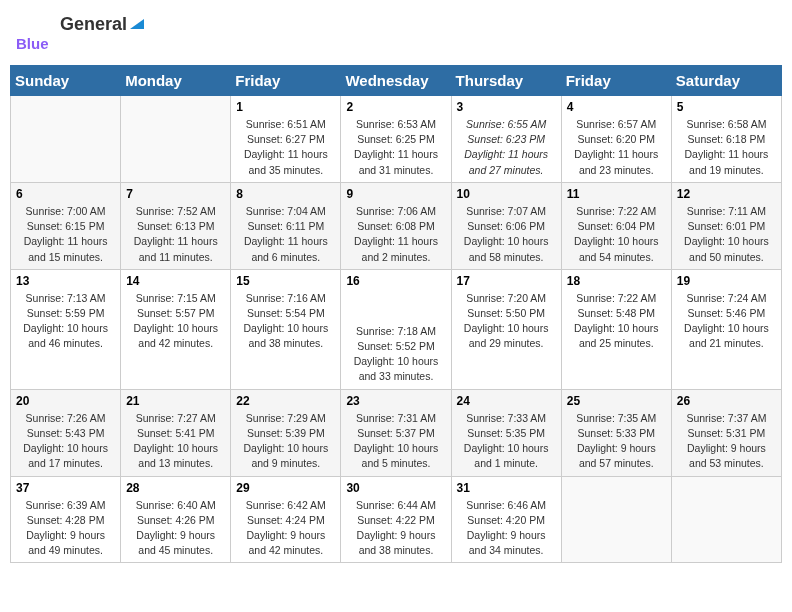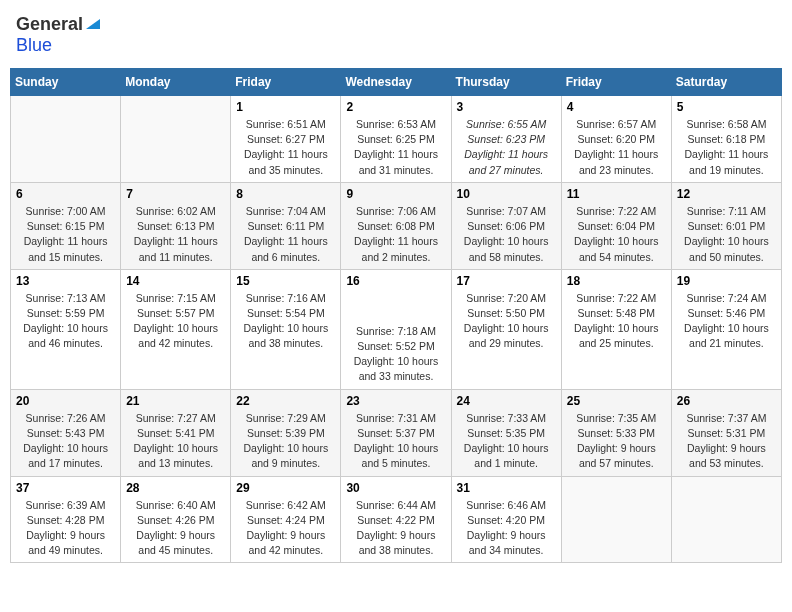--- a/index.html
+++ b/index.html
@@ -18,20 +18,21 @@
       padding: 4px 6px;
     }
     .logo {
       display: flex;
       flex-direction: column;
       align-items: flex-start;
     }
     .logo-line {
       display: flex;
       align-items: center;
+      margin-left: 44px;
     }
     .title-block {
       text-align: right;
     }
     .month-title {
       font-size: 32px;
       font-weight: bold;
       color: #333;
       line-height: 1.1;
     }
@@ -42,21 +43,21 @@
     .calendar {
       width: 100%;
       border-collapse: collapse;
       font-size: 11px;
     }
     .calendar th {
       background-color: #2e6da4;
       color: #fff;
       padding: 6px 4px;
       text-align: left;
-      font-size: 12px;
+      font-size: 15px;
       font-weight: bold;
       border: 1px solid #2e6da4;
     }
     .calendar td {
       border: 1px solid #ccc;
       vertical-align: top;
       padding: 4px 5px;
       min-height: 80px;
       height: 85px;
       width: 14.28%;
@@ -88,21 +89,21 @@
   <div class="logo">
     <div class="logo-line">
       <span style="font-size:18px;font-weight:bold;color:#333;">General</span>
       <span style="display:inline-block;margin-left:3px;margin-top:-2px;">
         <svg width="14" height="14" viewBox="0 0 14 14">
             <polygon points="0,14 14,4 14,14" fill="#1a8ad4"></polygon>
           </svg>
       </span>
     </div>
     <div>
-      <span style="font-size:18px;font-weight:normal;color:#1d4ed8;">Blue</span>
+      <span style="font-size:15px;font-weight:bold;color:#8b5cf6;">Blue</span>
     </div>
   </div>
   <div class="title-block">
     <div class="month-title"></div>
     <div class="location-title"></div>
   </div>
 </div>
 
 <table class="calendar">
   <thead>
@@ -153,21 +154,21 @@
       </tr>
       <tr>
         <td>
           <span class="day-number">6</span>
           <div class="day-info" style="white-space: pre-line;">Sunrise: 7:00 AM
 Sunset: 6:15 PM
 Daylight: 11 hours and 15 minutes.</div>
         </td>
         <td>
           <span class="day-number">7</span>
-          <div class="day-info" style="white-space: pre-line;">Sunrise: 6:02 AM
+          <div class="day-info" style="white-space: pre-line;">Sunrise: 7:52 AM
 Sunset: 6:13 PM
 Daylight: 11 hours and 11 minutes.</div>
         </td>
         <td>
           <span class="day-number">8</span>
           <div class="day-info" style="white-space: pre-line;">Sunrise: 7:04 AM
 Sunset: 6:11 PM
 Daylight: 11 hours and 6 minutes.</div>
         </td>
         <td>

